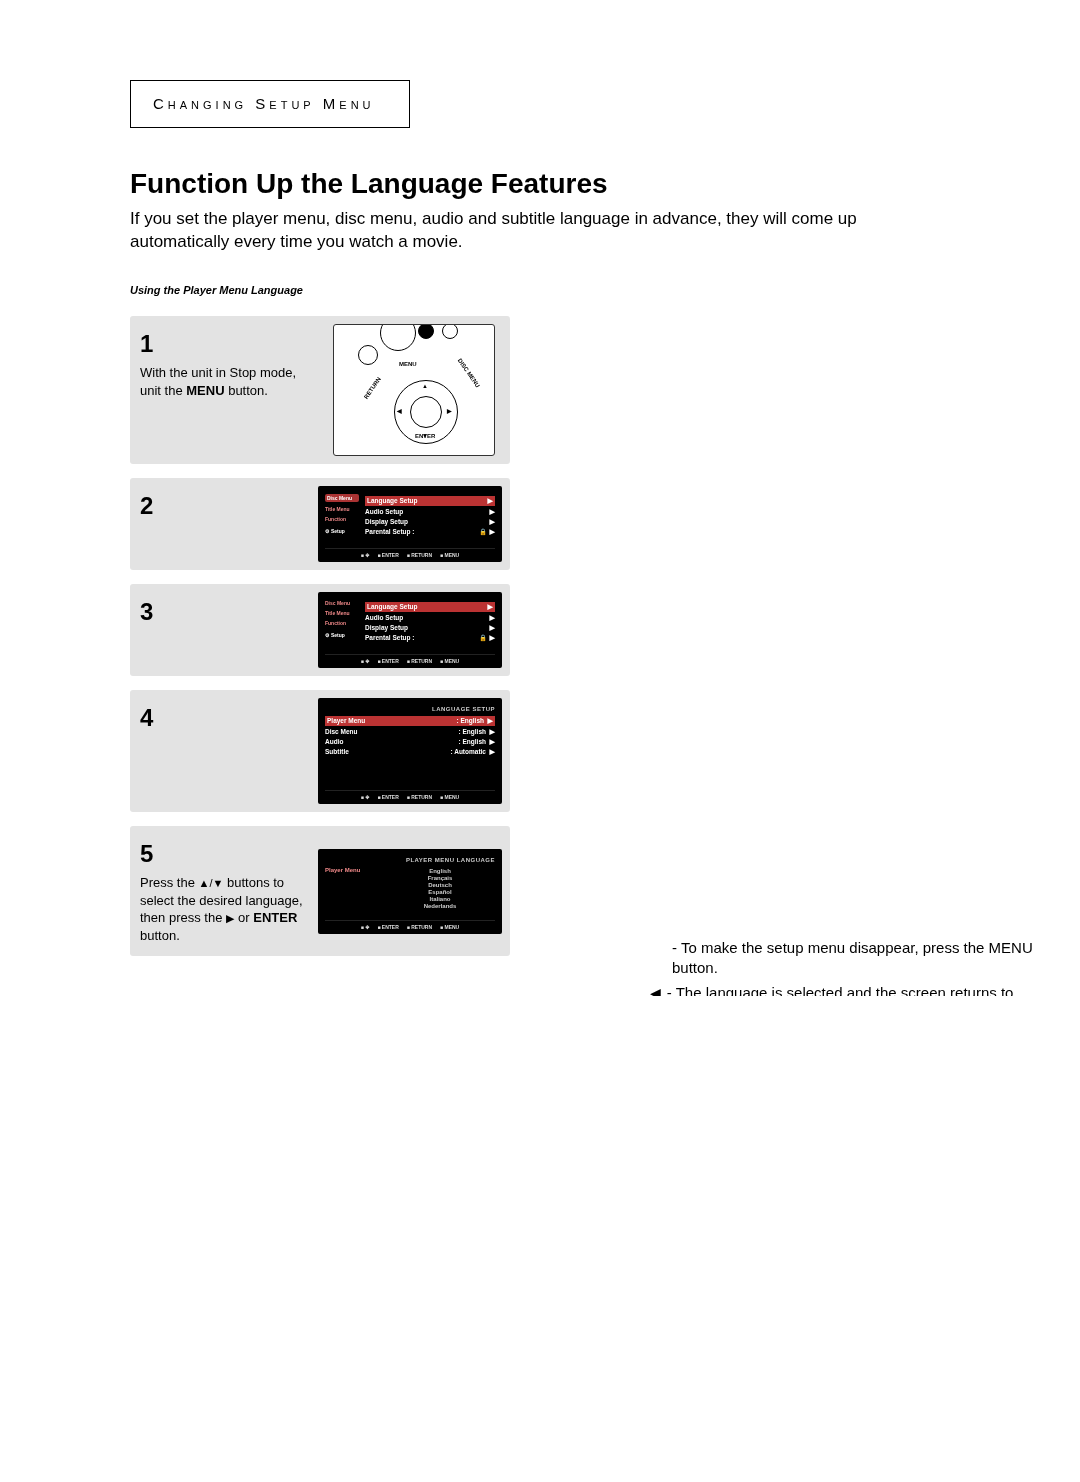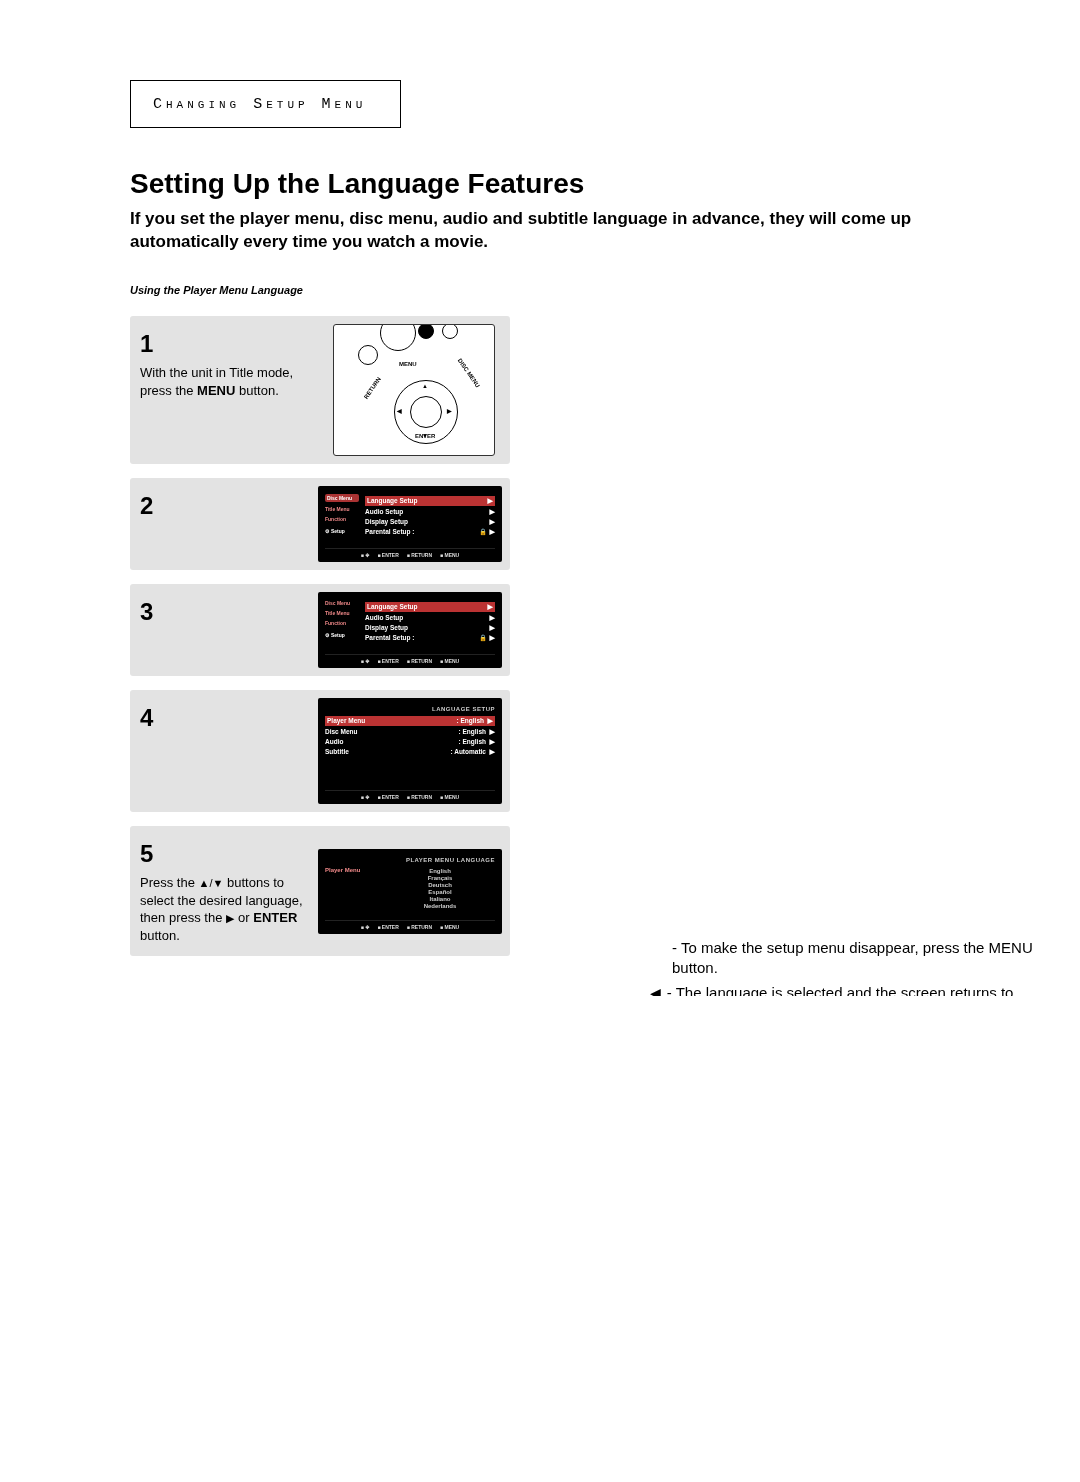--- a/index.html
+++ b/index.html
@@ -13,37 +13,35 @@
   .page {
     width: 820px;
     margin: 80px auto 40px auto;
     position: relative;
   }
   .section-label-box {
     border: 1px solid #000;
     display: inline-block;
     padding: 14px 34px 14px 22px;
     margin-bottom: 40px;
-    font-family: Liberation Mono, monospace;
   }
   .section-label-box span {
     font-variant: small-caps;
     letter-spacing: 4px;
     font-size: 15px;
   }
   h1.title {
     font-size: 28px;
     font-weight: bold;
     margin: 0 0 8px 0;
   }
   p.intro {
     font-size: 17px;
     margin: 0 0 30px 0;
     line-height: 1.35;
-    font-weight: bold;
   }
   h2.subhead {
     font-size: 11px;
     font-weight: bold;
     margin: 0 0 20px 0;
     font-style: italic;
   }
   .steps-col {
     width: 380px;
   }
@@ -125,32 +123,32 @@
 </style>
 </head>
 <body>
 
 <div class="page">
 
   <div class="section-label-box">
     <span>Changing Setup Menu</span>
   </div>
 
-  <h1 class="title">Setting Up the Language Features</h1>
+  <h1 class="title">Function Up the Language Features</h1>
   <p class="intro">If you set the player menu, disc menu, audio and subtitle language in advance, they will come up automatically every time you watch a movie.</p>
 
   <h2 class="subhead">Using the Player Menu Language</h2>
 
   <div class="steps-col" style="position:relative;">
 
     <div class="step">
       <div class="textcol">
         <div class="num">1</div>
         <div>
-          <span>With the unit in Title mode, press the </span><b>MENU</b><span> button.</span>
+          <span>With the unit in Stop mode, unit the </span><b>MENU</b><span> button.</span>
         </div>
       </div>
       <div class="imgcol">
         <div class="remote-drawing">
           <div class="circ" style="left:60px;top:55px;width:62px;height:62px;"></div>
           <div class="circ" style="left:76px;top:71px;width:30px;height:30px;"></div>
           <div class="circ" style="left:24px;top:20px;width:18px;height:18px;"></div>
           <div class="circ" style="left:46px;top:-10px;width:34px;height:34px;"></div>
           <div class="circ" style="left:84px;top:-2px;width:14px;height:14px;background:#000"></div>
           <div class="circ" style="left:108px;top:-2px;width:14px;height:14px;"></div>

